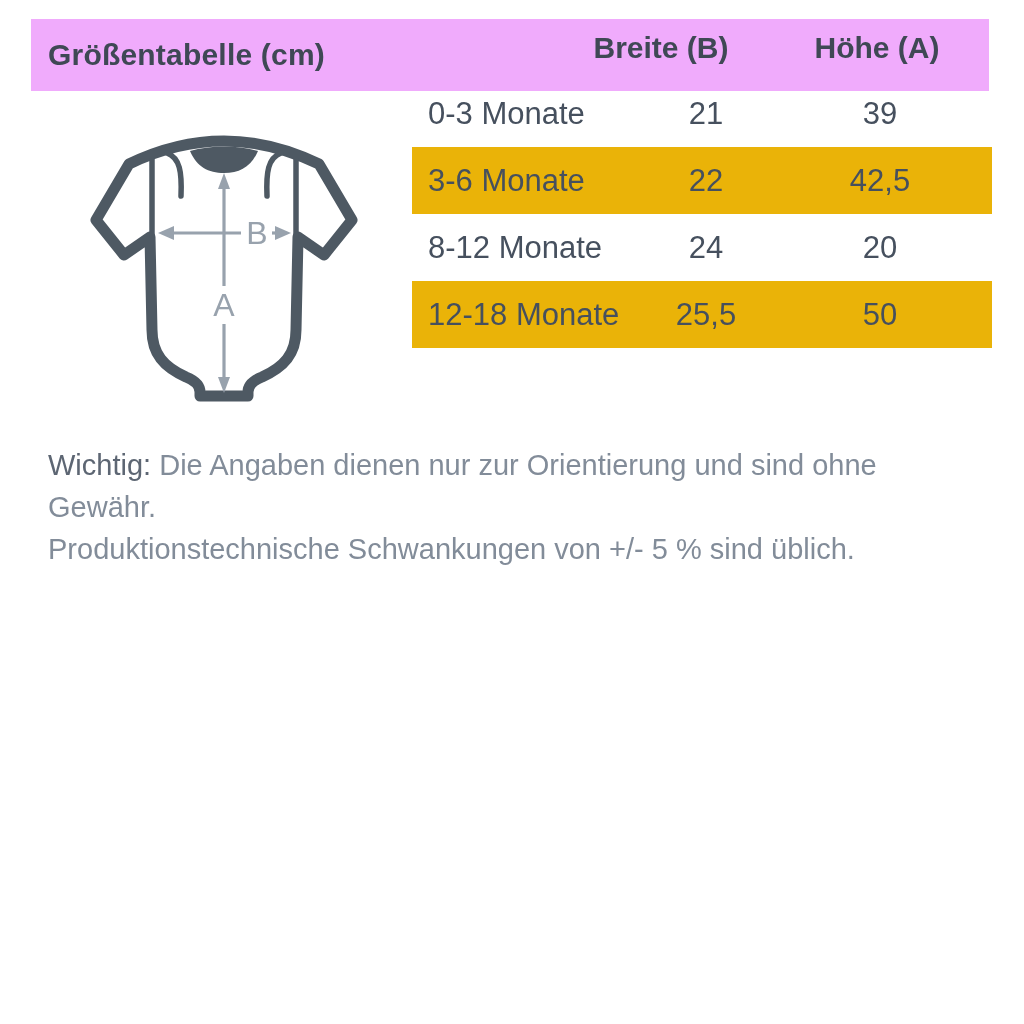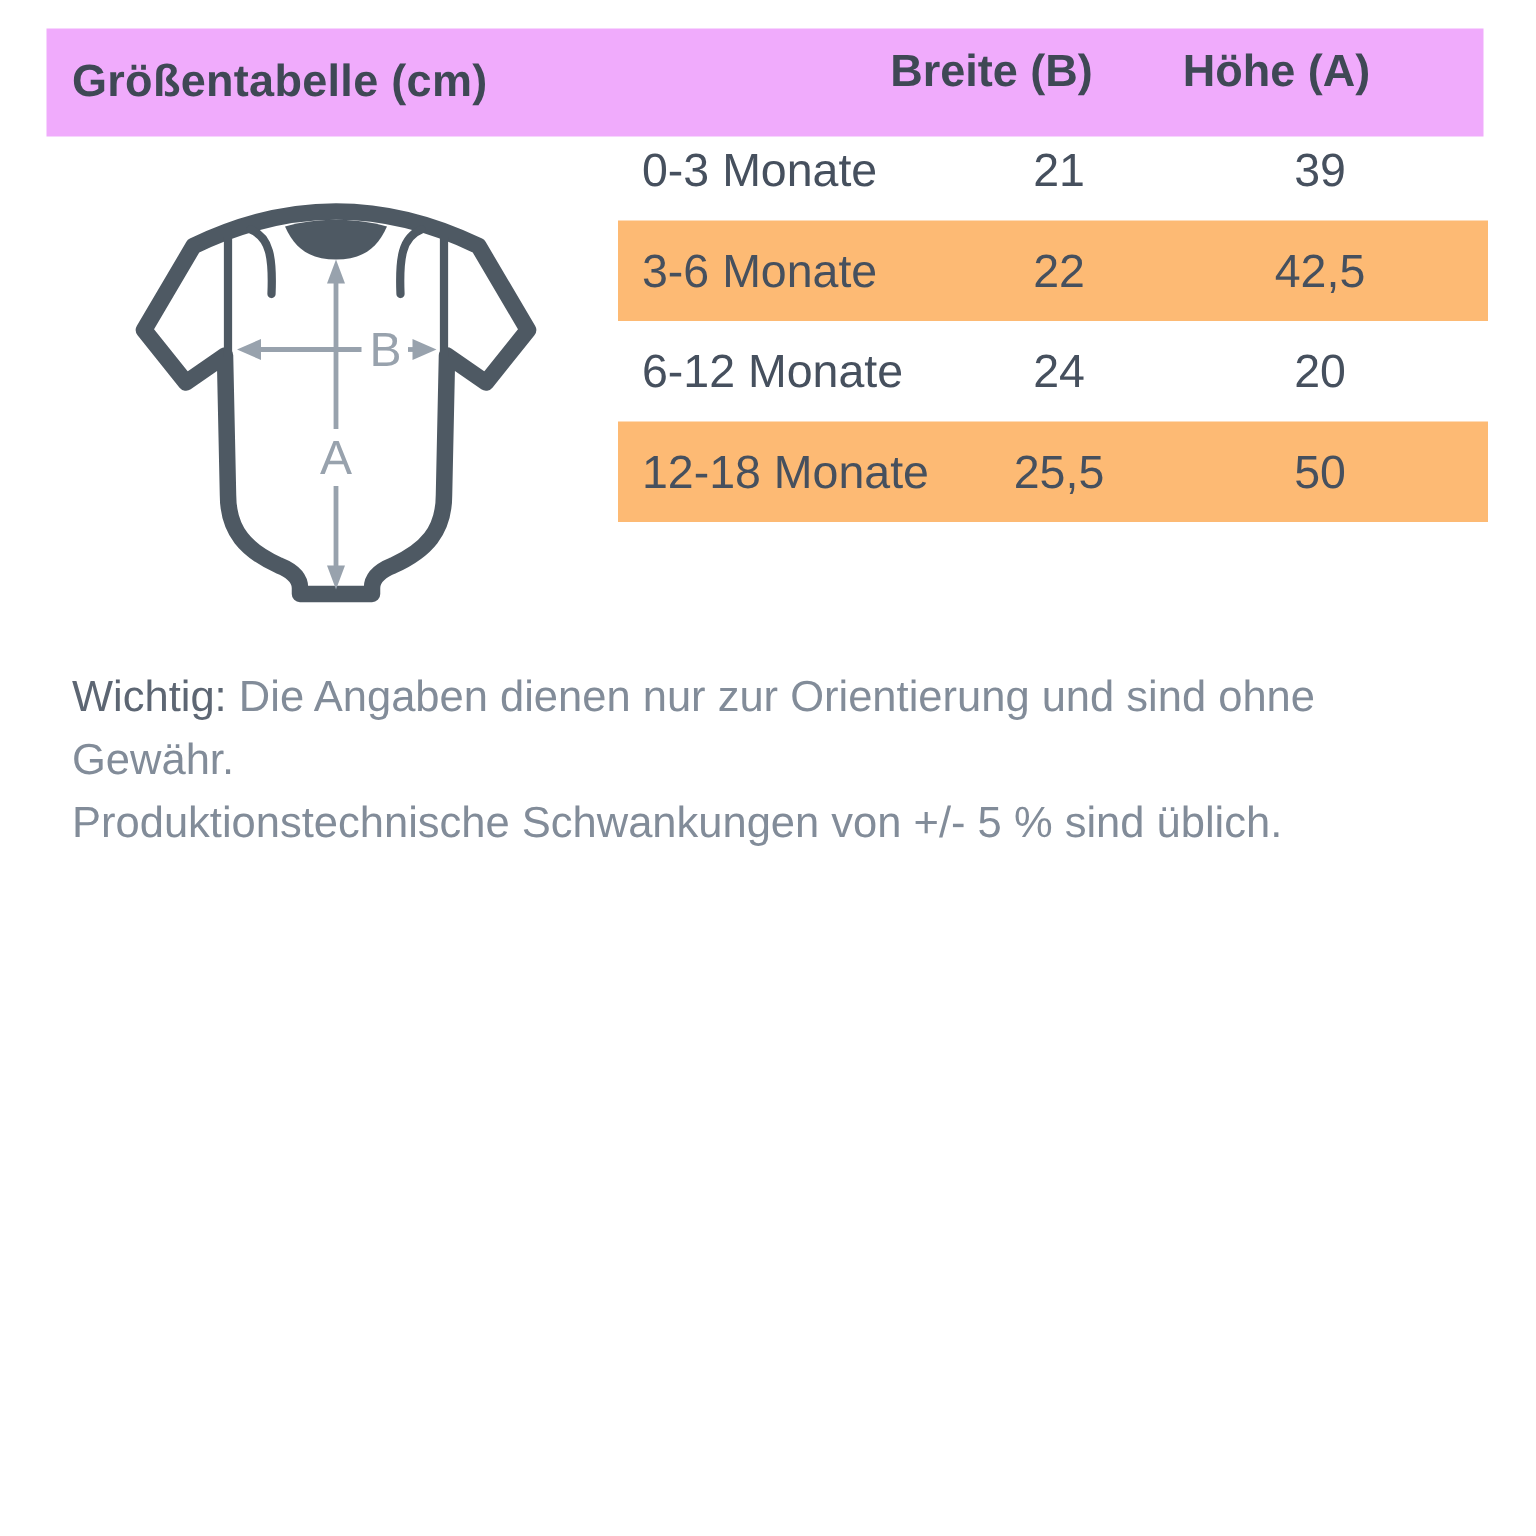--- a/index.html
+++ b/index.html
@@ -29,36 +29,36 @@
   .header-col {
     position: absolute;
     top: 0; height: 58px;
     display: flex; align-items: center;
     font-size: 30px; font-weight: bold;
     color: #3f4855;
     transform: translateX(-50%);
     white-space: nowrap;
   }
   .header-col.breite { left: 630px; }
-  .header-col.hoehe  { left: 820px; }
+  .header-col.hoehe  { left: 846px; }
 
   
   .size-table {
     position: absolute;
     left: 412px; top: 80px;
     width: 580px;
   }
   .size-row {
     display: flex;
     align-items: center;
     height: 67px;
     font-size: 31px;
     color: #46505e;
   }
-  .size-row.stripe { background: #fdba74; }
+  .size-row.stripe { background: #eab308; }
   .cell-label {
     flex: 0 0 232px;
     padding-left: 16px;
     white-space: nowrap;
   }
   .cell-b {
     flex: 0 0 124px;
     text-align: center;
   }
   .cell-a {
@@ -149,21 +149,21 @@
     <div class="cell-label">0-3 Monate</div>
     <div class="cell-b">21</div>
     <div class="cell-a">39</div>
   </div>
   <div class="size-row stripe">
     <div class="cell-label">3-6 Monate</div>
     <div class="cell-b">22</div>
     <div class="cell-a">42,5</div>
   </div>
   <div class="size-row">
-    <div class="cell-label">6-12 Monate</div>
+    <div class="cell-label">8-12 Monate</div>
     <div class="cell-b">24</div>
     <div class="cell-a">20</div>
   </div>
   <div class="size-row stripe">
     <div class="cell-label">12-18 Monate</div>
     <div class="cell-b">25,5</div>
     <div class="cell-a">50</div>
   </div>
 </div>
 

